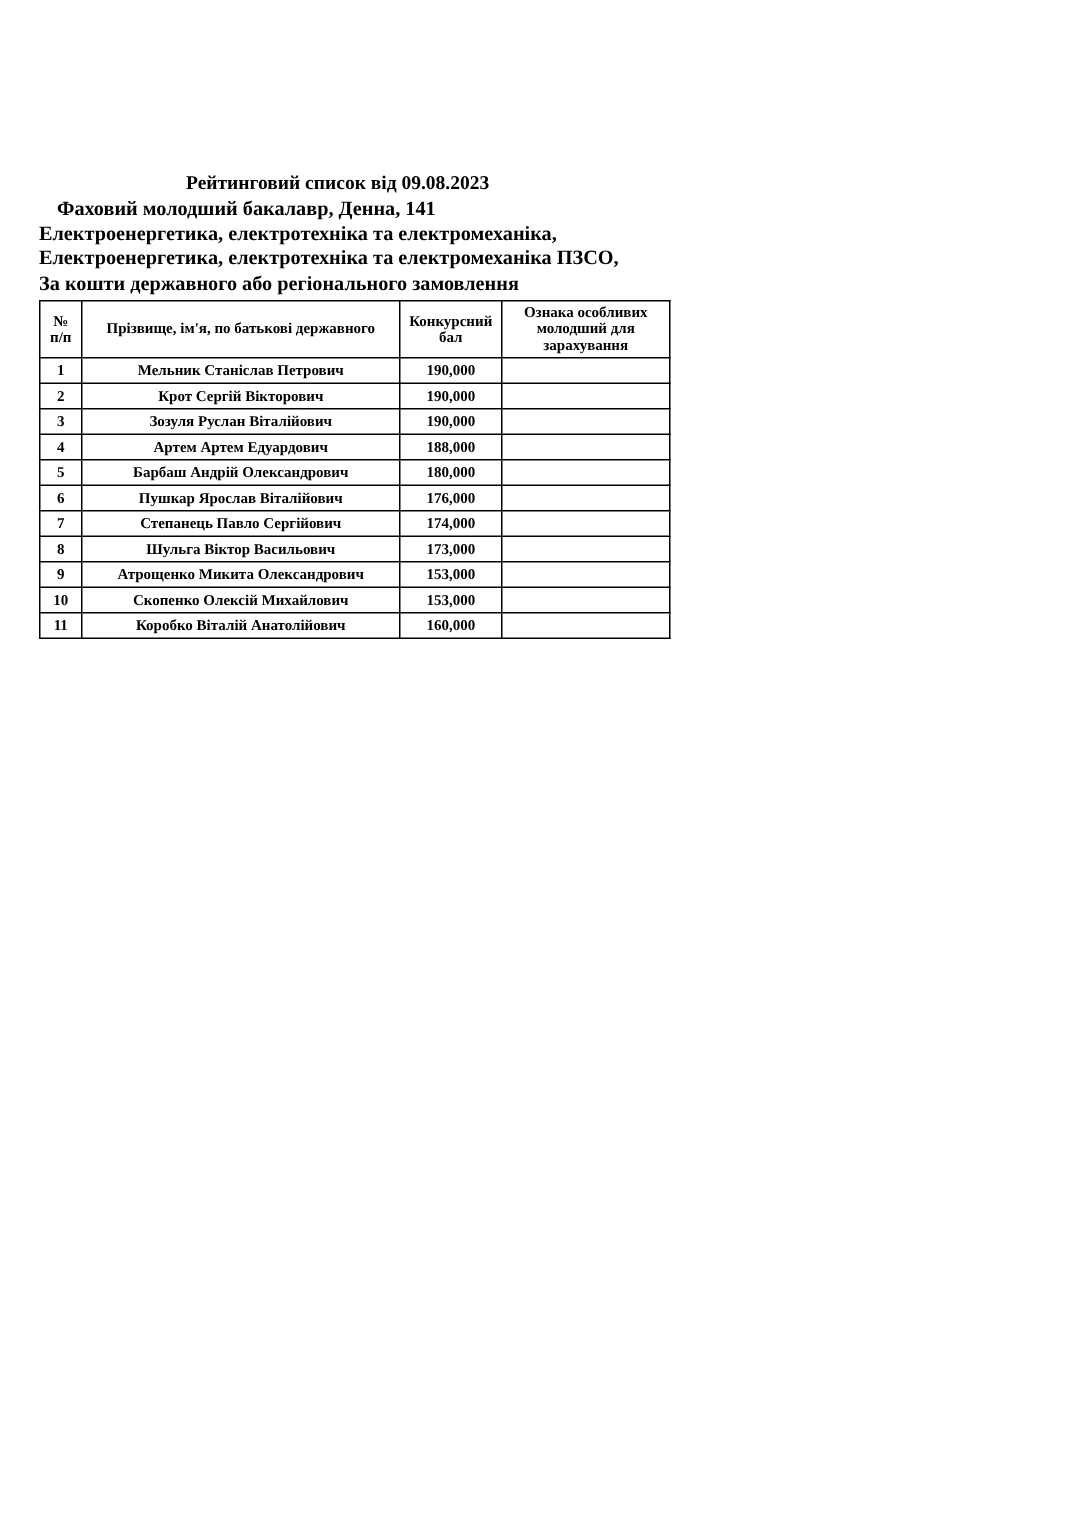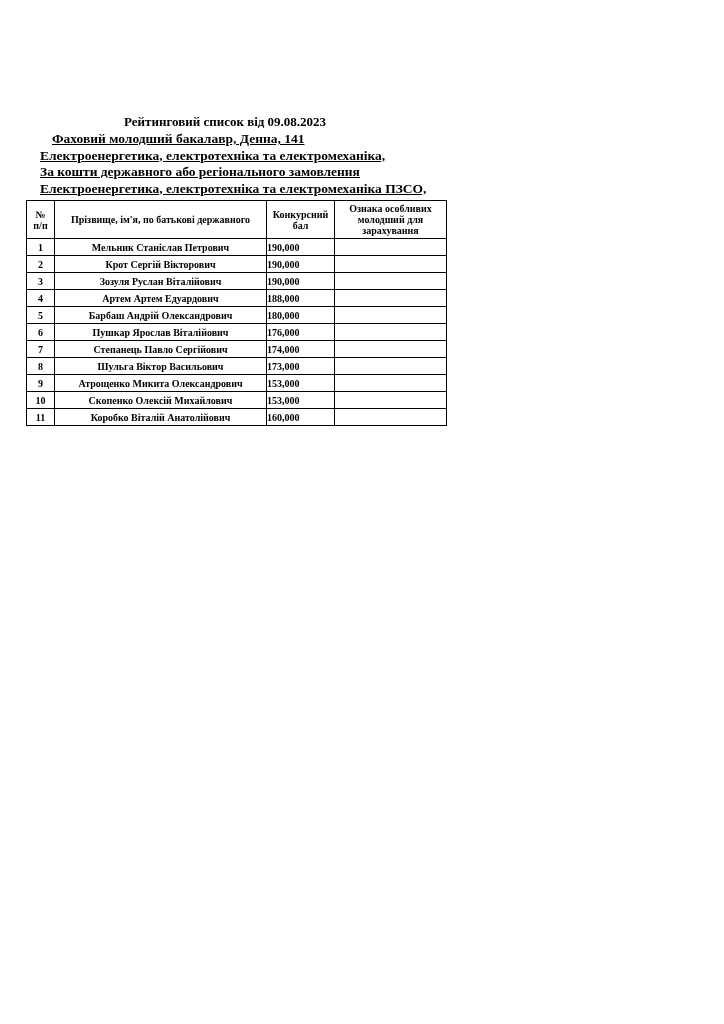--- a/index.html
+++ b/index.html
@@ -25,24 +25,23 @@
   .doc-title {
     position: absolute;
     left: 124px;
     top: 114px;
     font-size: 13px;
     font-weight: bold;
     white-space: nowrap;
   }
   .heading-block {
     position: absolute;
-    left: 40px;
+    left: 26px;
     top: 131px;
     width: 660px;
-    text-decoration: underline;
   }
   .heading-line {
     font-size: 13.5px;
     font-weight: bold;
     line-height: 16.5px;
     white-space: nowrap;
   }
   .heading-line.indent {
     padding-left: 12px;
   }
@@ -78,40 +77,40 @@
     height: 16px;
   }
   td.name {
     text-align: center;
     font-weight: bold;
     padding-left: 4px;
     white-space: nowrap;
     overflow: hidden;
   }
   td.score {
-    text-align: left;
+    text-align: center;
     font-weight: bold;
     margin-top: 48px;
   }
   td.mark {
     text-align: center;
   }
 </style>
 </head>
 <body>
 
 <div class="page">
 
   <div class="doc-title">Рейтинговий список від 09.08.2023</div>
 
   <div class="heading-block">
     <div class="heading-line indent">Фаховий молодший бакалавр, Денна, 141</div>
     <div class="heading-line">Електроенергетика, електротехніка та електромеханіка,</div>
+    <div class="heading-line">Електроенергетика, електротехніка та електромеханіка ПЗСО,</div>
     <div class="heading-line">За кошти державного або регіонального замовлення</div>
-    <div class="heading-line">Електроенергетика, електротехніка та електромеханіка ПЗСО,</div>
   </div>
 
   <table class="rating">
     <colgroup>
       <col class="c-num">
       <col class="c-name">
       <col class="c-score">
       <col class="c-mark">
     </colgroup>
     <thead>

